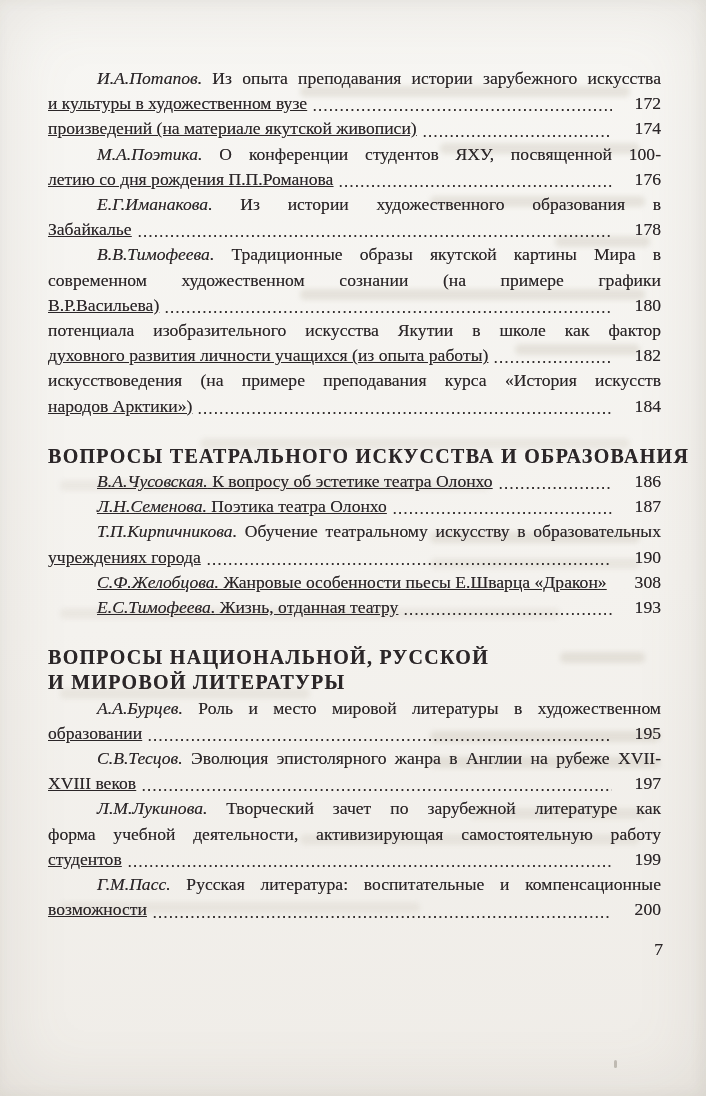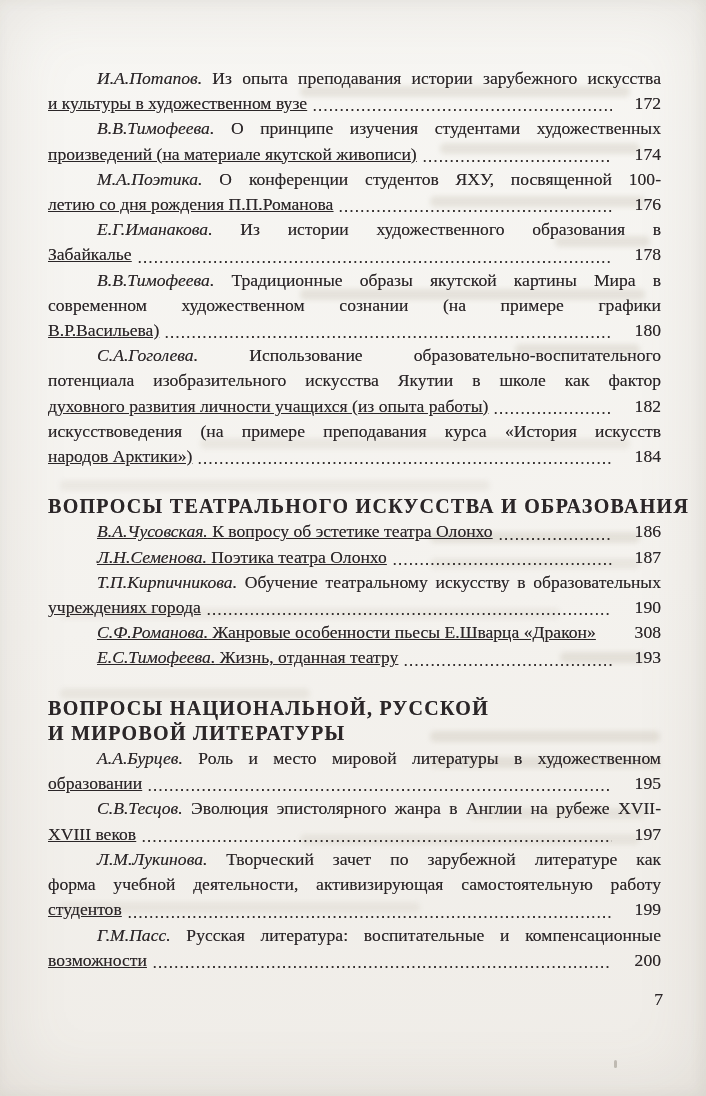--- a/index.html
+++ b/index.html
@@ -104,21 +104,20 @@
         <section class="toc-section">
           <div class="entry">
             <div class="line fill indent"><em class="author">И.А.Потапов.</em> Из опыта преподавания истории зарубежного искусства</div>
             <div class="line last">
               <span class="line-text">и культуры в художественном вузе</span>
               <span class="dots"></span>
               <span class="pagenum">172</span>
             </div>
           </div>
           <div class="entry">
-            <div class="line fill indent"><em class="author">В.В.Тимофеева.</em> О принципе изучения студентами художественных</div>
             <div class="line last">
               <span class="line-text">произведений (на материале якутской живописи)</span>
               <span class="dots"></span>
               <span class="pagenum">174</span>
             </div>
           </div>
           <div class="entry">
             <div class="line fill indent"><em class="author">М.А.Поэтика.</em> О конференции студентов ЯХУ, посвященной 100-</div>
             <div class="line last">
               <span class="line-text">летию со дня рождения П.П.Романова</span>
@@ -137,21 +136,20 @@
           <div class="entry">
             <div class="line fill indent"><em class="author">В.В.Тимофеева.</em> Традиционные образы якутской картины Мира в</div>
             <div class="line fill">современном художественном сознании (на примере графики</div>
             <div class="line last">
               <span class="line-text">В.Р.Васильева)</span>
               <span class="dots"></span>
               <span class="pagenum">180</span>
             </div>
           </div>
           <div class="entry">
-            <div class="line fill indent"><em class="author">С.А.Гоголева.</em> Использование образовательно-воспитательного</div>
             <div class="line fill">потенциала изобразительного искусства Якутии в школе как фактор</div>
             <div class="line last">
               <span class="line-text">духовного развития личности учащихся (из опыта работы)</span>
               <span class="dots"></span>
               <span class="pagenum">182</span>
             </div>
           </div>
           <div class="entry">
             <div class="line fill">искусствоведения (на примере преподавания курса «История искусств</div>
             <div class="line last">
@@ -182,21 +180,21 @@
           <div class="entry">
             <div class="line fill indent"><em class="author">Т.П.Кирпичникова.</em> Обучение театральному искусству в образовательных</div>
             <div class="line last">
               <span class="line-text">учреждениях города</span>
               <span class="dots"></span>
               <span class="pagenum">190</span>
             </div>
           </div>
           <div class="entry">
             <div class="line last indent">
-              <span class="line-text"><em class="author">С.Ф.Романова.</em> Жанровые особенности пьесы Е.Шварца «Дракон»</span>
+              <span class="line-text"><em class="author">С.Ф.Желобцова.</em> Жанровые особенности пьесы Е.Шварца «Дракон»</span>
               <span class="dots no-dots"></span>
               <span class="pagenum">308</span>
             </div>
           </div>
           <div class="entry">
             <div class="line last indent">
               <span class="line-text"><em class="author">Е.С.Тимофеева.</em> Жизнь, отданная театру</span>
               <span class="dots"></span>
               <span class="pagenum">193</span>
             </div>

